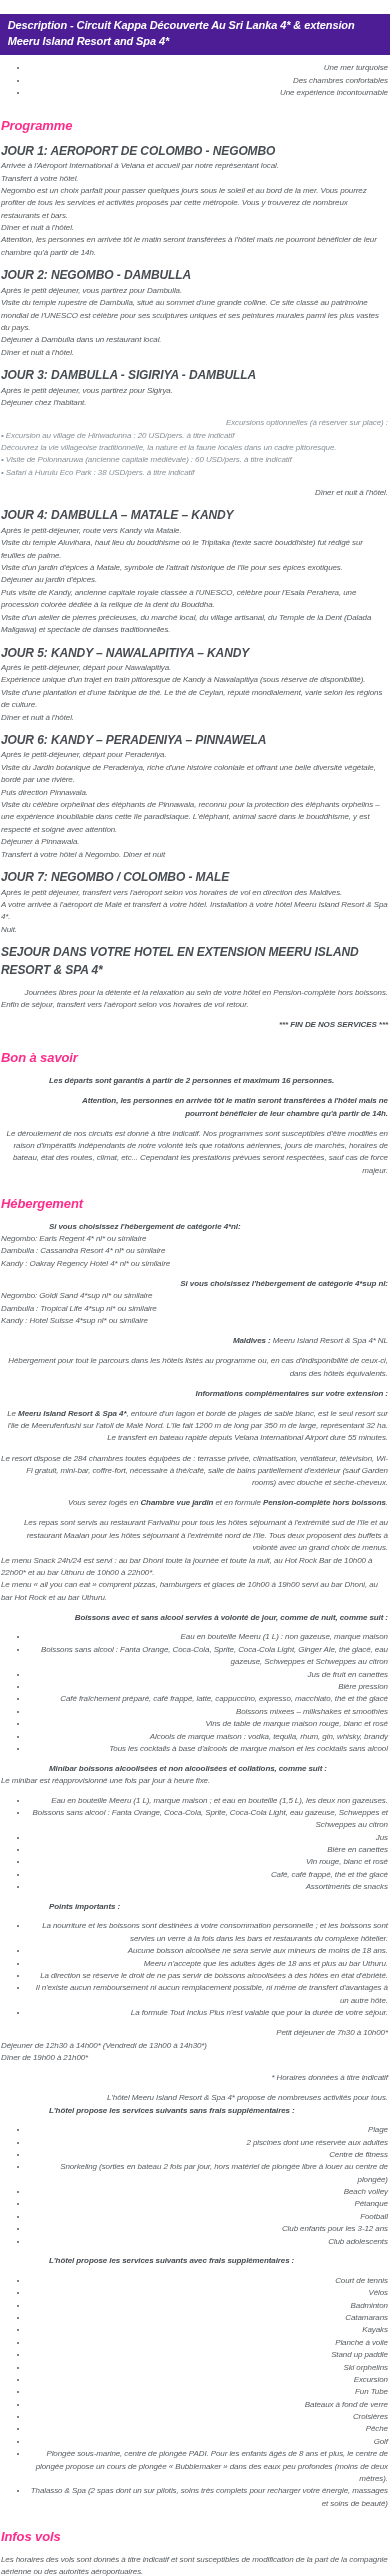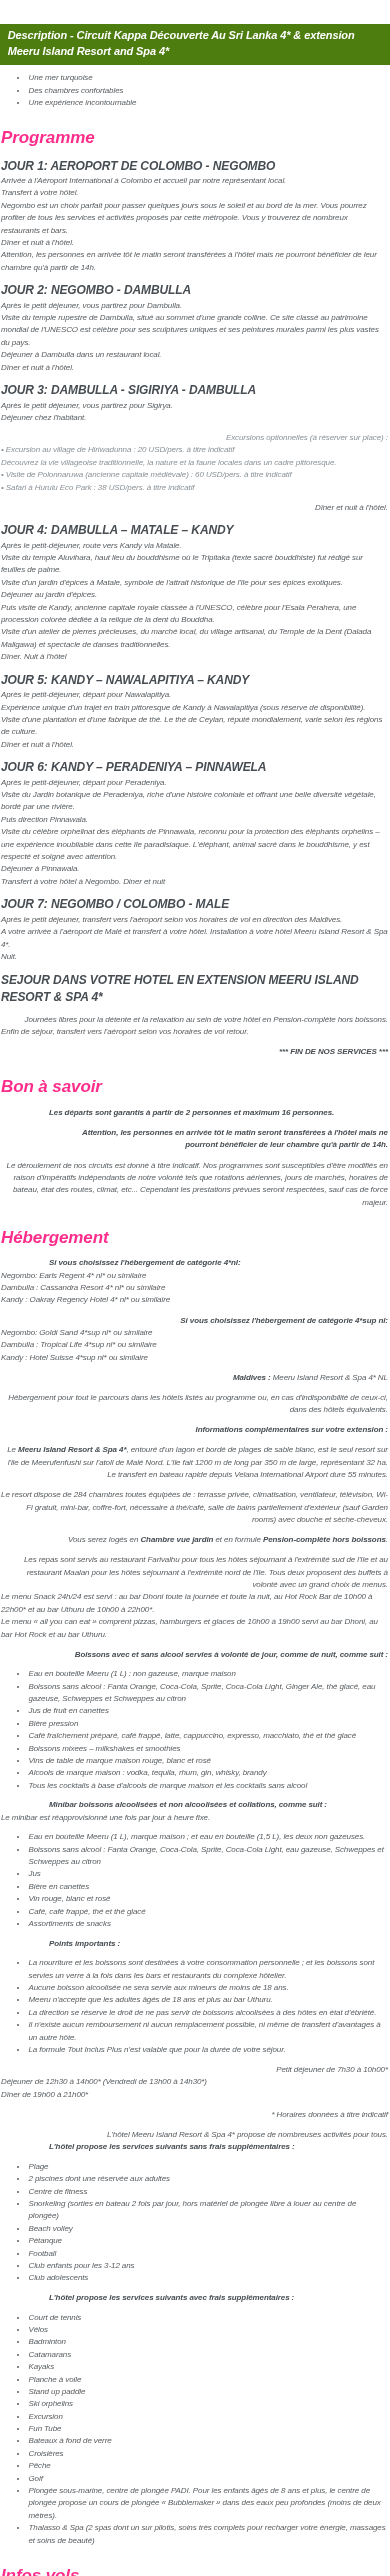--- a/index.html
+++ b/index.html
@@ -4,60 +4,61 @@
 <style>
   html,body{margin:0;padding:0;background:#ffffff;}
   body{
     width:391px;min-height:2604px;
     font-family:"Liberation Sans",sans-serif;
     font-style:italic;
     color:#585d61;
     letter-spacing:-0.1px;
   }
   .banner{
-    margin-top:24px;
-    background:#4d7c0f;
+    margin-top:14px;
+    background:#4c1d95;
     color:#ffffff;
     padding:4.1px 9.3px 5.7px 7.7px;
   }
   .banner h1{
     margin:0;
     font-size:11px;
     line-height:1.42;
     font-weight:bold;
     font-style:italic;
   }
   .content{
     padding:0 3.1px 15.5px 1px;
     font-size:8px;
     line-height:1.55;
   }
   .content h2{
     color:#fd2d8c;
-    font-size:17px;
+    font-size:13px;
     line-height:1.2;
     margin:18.5px 0 9.3px 0;
     font-weight:bold;
   }
   .content h3.day{
     color:#474d52;
     font-size:12px;
     line-height:1.45;
     margin:8.2px 0 0 0;
     font-weight:bold;
   }
   .content p.p{margin:0;}
   .content p.gap{margin-top:7.7px;text-align:right;}
   .content p.b{font-weight:bold;color:#474d52;margin-left:48px;}
   .content p.m{color:#8a9298;}
   .content p b{color:#474d52;}
   ul.bullets{
     margin:7.2px 0 7.2px 0;
     padding-left:27px;
     list-style:disc;
+    text-align:right;
   }
   ul.bullets li{
     margin:0;
     padding-left:0.5px;
   }
   ul.bullets li::marker{font-size:0.85em;}
 </style>
 </head>
 <body>
 
@@ -66,21 +67,21 @@
 </header>
 
 <main class="content">
     <ul class="bullets">
       <li>Une mer turquoise</li>
       <li>Des chambres confortables</li>
       <li>Une expérience incontournable</li>
     </ul>
     <h2>Programme</h2>
     <h3 class="day">JOUR 1: AEROPORT DE COLOMBO - NEGOMBO</h3>
-    <p class="p">Arrivée à l'Aéroport International à Colombo et accueil par notre représentant local.</p>
+    <p class="p">Arrivée à l'Aéroport International à Velana et accueil par notre représentant local.</p>
     <p class="p">Transfert à votre hôtel.</p>
     <p class="p">Negombo est un choix parfait pour passer quelques jours sous le soleil et au bord de la mer. Vous pourrez profiter de tous les services et activités proposés par cette métropole. Vous y trouverez de nombreux restaurants et bars.</p>
     <p class="p">Dîner et nuit à l'hôtel.</p>
     <p class="p">Attention, les personnes en arrivée tôt le matin seront transférées à l'hôtel mais ne pourront bénéficier de leur chambre qu'à partir de 14h.</p>
     <h3 class="day">JOUR 2: NEGOMBO - DAMBULLA</h3>
     <p class="p">Après le petit déjeuner, vous partirez pour Dambulla.</p>
     <p class="p">Visite du temple rupestre de Dambulla, situé au sommet d'une grande colline. Ce site classé au patrimoine mondial de l'UNESCO est célèbre pour ses sculptures uniques et ses peintures murales parmi les plus vastes du pays.</p>
     <p class="p">Déjeuner à Dambulla dans un restaurant local.</p>
     <p class="p">Dîner et nuit à l'hôtel.</p>
     <h3 class="day">JOUR 3: DAMBULLA - SIGIRIYA - DAMBULLA</h3>
@@ -92,21 +93,20 @@
     <p class="p m">• Visite de Polonnaruwa (ancienne capitale médiévale) : 60 USD/pers. à titre indicatif</p>
     <p class="p m">• Safari à Hurulu Eco Park : 38 USD/pers. à titre indicatif</p>
     <p class="p gap">Dîner et nuit à l'hôtel.</p>
     <h3 class="day">JOUR 4: DAMBULLA – MATALE – KANDY</h3>
     <p class="p">Après le petit-déjeuner, route vers Kandy via Matale.</p>
     <p class="p">Visite du temple Aluvihara, haut lieu du bouddhisme où le Tripitaka (texte sacré bouddhiste) fut rédigé sur feuilles de palme.</p>
     <p class="p">Visite d'un jardin d'épices à Matale, symbole de l'attrait historique de l'île pour ses épices exotiques.</p>
     <p class="p">Déjeuner au jardin d'épices.</p>
     <p class="p">Puis visite de Kandy, ancienne capitale royale classée à l'UNESCO, célèbre pour l'Esala Perahera, une procession colorée dédiée à la relique de la dent du Bouddha.</p>
     <p class="p">Visite d'un atelier de pierres précieuses, du marché local, du village artisanal, du Temple de la Dent (Dalada Maligawa) et spectacle de danses traditionnelles.</p>
-    <p class="p">Dîner. Nuit à l'hôtel</p>
     <h3 class="day">JOUR 5: KANDY – NAWALAPITIYA – KANDY</h3>
     <p class="p">Après le petit-déjeuner, départ pour Nawalapitiya.</p>
     <p class="p">Expérience unique d'un trajet en train pittoresque de Kandy à Nawalapitiya (sous réserve de disponibilité).</p>
     <p class="p">Visite d'une plantation et d'une fabrique de thé. Le thé de Ceylan, réputé mondialement, varie selon les régions de culture.</p>
     <p class="p">Dîner et nuit à l'hôtel.</p>
     <h3 class="day">JOUR 6: KANDY – PERADENIYA – PINNAWELA</h3>
     <p class="p">Après le petit-déjeuner, départ pour Peradeniya.</p>
     <p class="p">Visite du Jardin botanique de Peradeniya, riche d'une histoire coloniale et offrant une belle diversité végétale, bordé par une rivière.</p>
     <p class="p">Puis direction Pinnawala.</p>
     <p class="p">Visite du célèbre orphelinat des éléphants de Pinnawala, reconnu pour la protection des éléphants orphelins – une expérience inoubliable dans cette île paradisiaque. L'éléphant, animal sacré dans le bouddhisme, y est respecté et soigné avec attention.</p>

